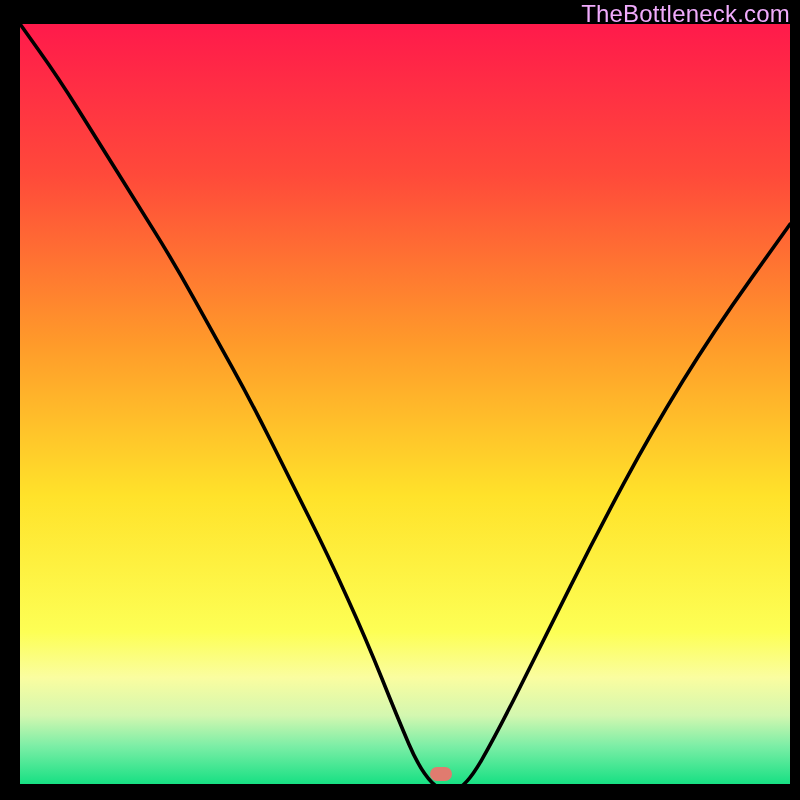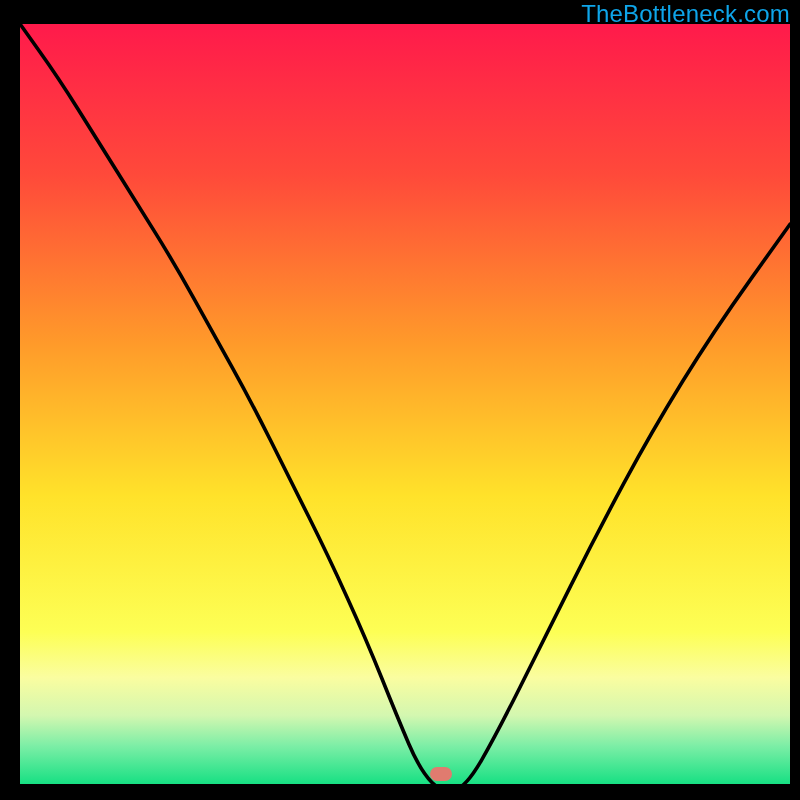--- a/index.html
+++ b/index.html
@@ -29,21 +29,21 @@
     position: absolute;
     inset: 0;
   }
   .marker {
     position: absolute;
     border-radius: 9px;
     transform: translate(-50%, -50%);
   }
   .watermark {
     position: absolute;
-    color: #0ea5e9;
+    color: #f0abfc;
     font-size: 24px;
     font-weight: 400;
     letter-spacing: 0.2px;
   }
 </style>
 </head>
 <body>
 
 <div class="stage">
 

